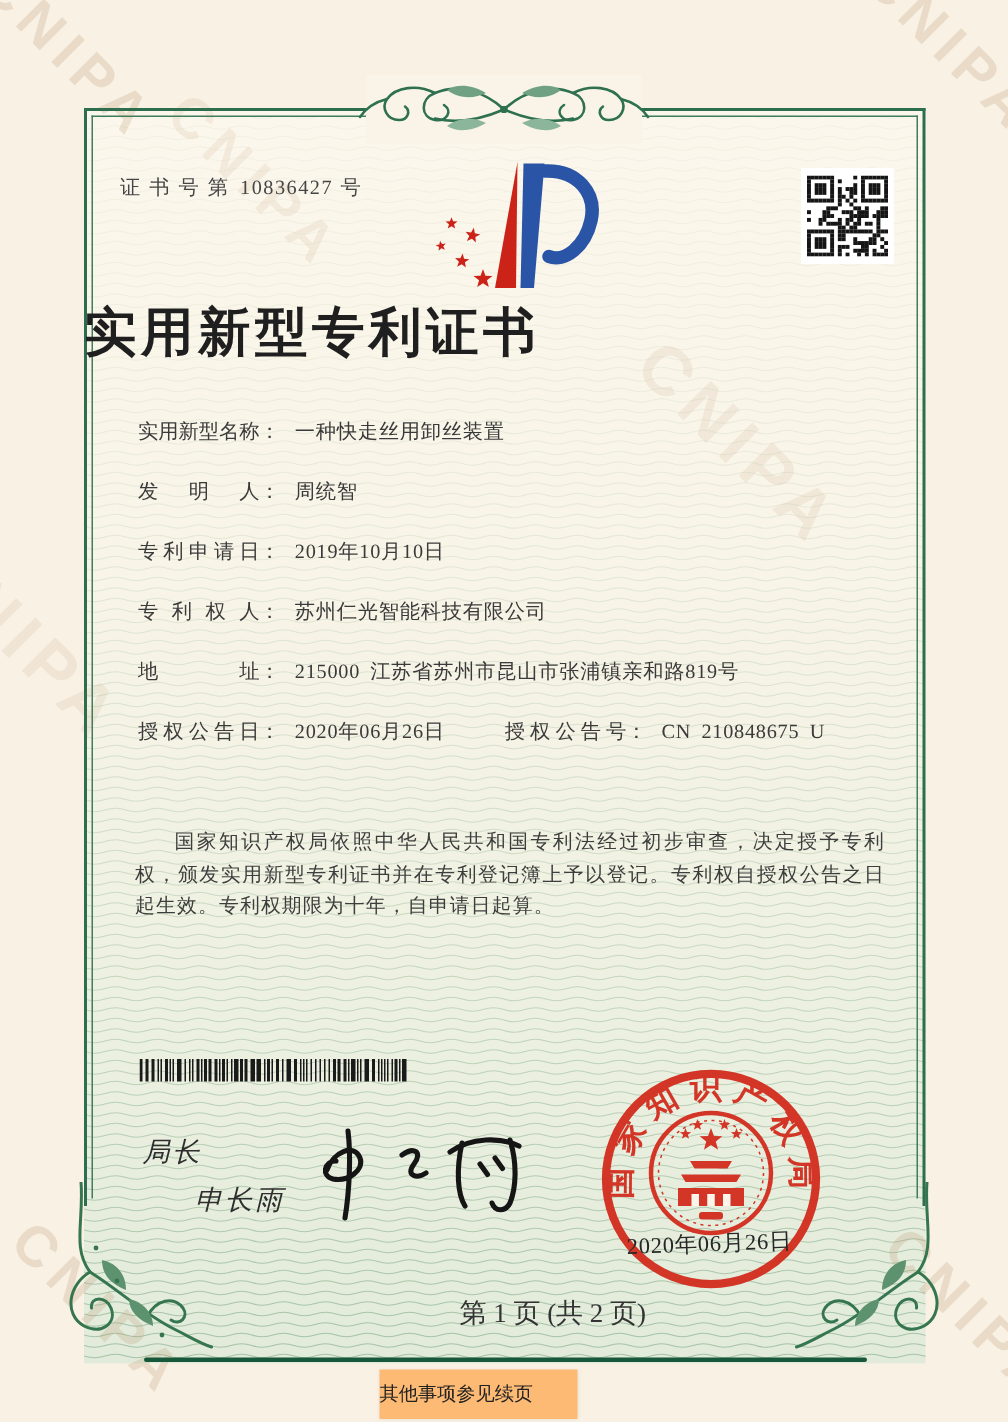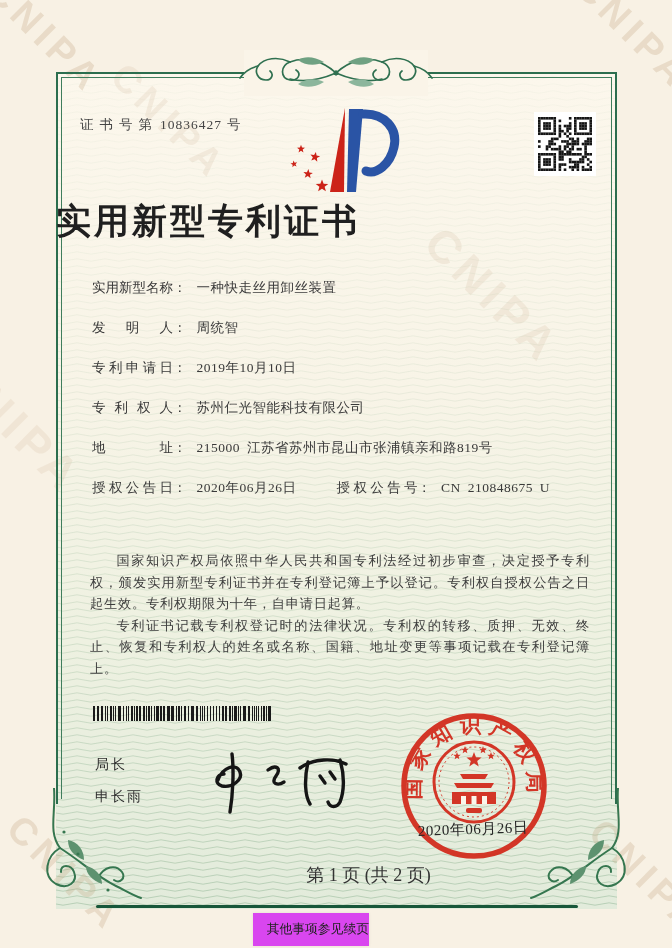--- a/index.html
+++ b/index.html
@@ -39,31 +39,31 @@
   .fields{position:absolute;left:92px;top:268px;font-size:13.5px;color:#3a3a3a;}
   .frow{height:40px;line-height:40px;white-space:nowrap;}
   .flabel{display:inline-block;width:81px;text-align:justify;text-align-last:justify;vertical-align:top;}
   .fcolon{display:inline-block;}
   .fval{margin-left:10px;word-spacing:3px;letter-spacing:.5px;}
   .fpair2{margin-left:40px;}
   .paras{position:absolute;left:90px;top:550px;width:500px;font-size:13.2px;line-height:21.5px;
          text-align:justify;color:#3d3d3d;letter-spacing:.8px;}
   .paras p{margin:0;text-indent:2em;}
   .barcode{position:absolute;left:93px;top:706px;}
-  .sig-title,.sig-name{position:absolute;left:95px;font-size:14px;color:#2e2e2e;
-        font-family:"Liberation Sans","DejaVu Sans",sans-serif;font-weight:500;letter-spacing:2px;}
+  .sig-title,.sig-name{position:absolute;left:95px;font-size:18px;color:#2e2e2e;
+        font-family:"Liberation Sans","DejaVu Sans",sans-serif;font-weight:500;letter-spacing:2px;font-style:italic;}
   .sig-title{top:756px;}
-  .sig-name{top:788px;}
+  .sig-name{top:788px;margin-left:35px;}
   .sig-hand{position:absolute;left:192px;top:746px;}
   .seal{position:absolute;left:398px;top:710px;opacity:.93;}
   .seal-date{position:absolute;left:402px;top:820px;width:142px;text-align:center;font-size:15px;
              color:#262626;transform:rotate(-2deg);letter-spacing:.5px;font-weight:500;}
   .page-info{position:absolute;left:56px;top:863px;width:625px;text-align:center;font-size:18px;color:#333;}
-  .note-box{position:absolute;left:253px;top:913px;width:116px;height:33px;line-height:33px;
-            background:#d946ef;text-align:right;font-size:12.8px;color:#222;z-index:5;
+  .note-box{position:absolute;left:253px;top:913px;width:132px;height:33px;line-height:33px;
+            background:#fdba74;text-align:left;font-size:12.8px;color:#222;z-index:5;
             box-shadow:0 0 3px rgba(0,0,0,.08);}
 </style>
 </head>
 <body>
 
 <div class="page">
 
   <div class="wm-layer">
     <span class="wm" style="left:-28px;top:14px;">CNIPA</span>
     <span class="wm" style="left:560px;top:10px;">CNIPA</span>
@@ -509,21 +509,20 @@
       <div class="frow">
         <span class="flabel">地址</span><span class="fcolon">：</span><span class="fval">215000 江苏省苏州市昆山市张浦镇亲和路819号</span>
       </div>
       <div class="frow">
         <span class="flabel">授权公告日</span><span class="fcolon">：</span><span class="fval">2020年06月26日</span><span class="flabel fpair2">授权公告号</span><span class="fcolon">：</span><span class="fval">CN 210848675 U</span>
       </div>
     </div>
 
     <div class="paras">
       <p>国家知识产权局依照中华人民共和国专利法经过初步审查，决定授予专利权，颁发实用新型专利证书并在专利登记簿上予以登记。专利权自授权公告之日起生效。专利权期限为十年，自申请日起算。</p>
-      <p>专利证书记载专利权登记时的法律状况。专利权的转移、质押、无效、终止、恢复和专利权人的姓名或名称、国籍、地址变更等事项记载在专利登记簿上。</p>
     </div>
 
     <svg id="barcode" class="barcode" width="180" height="16">
         <rect x="0" y="0" width="2" height="15" fill="#1a1a1a"></rect>
         <rect x="4" y="0" width="2" height="15" fill="#1a1a1a"></rect>
         <rect x="8" y="0" width="2" height="15" fill="#1a1a1a"></rect>
         <rect x="12" y="0" width="1" height="15" fill="#1a1a1a"></rect>
         <rect x="14" y="0" width="1" height="15" fill="#1a1a1a"></rect>
         <rect x="17" y="0" width="2" height="15" fill="#1a1a1a"></rect>
         <rect x="20" y="0" width="1" height="15" fill="#1a1a1a"></rect>

